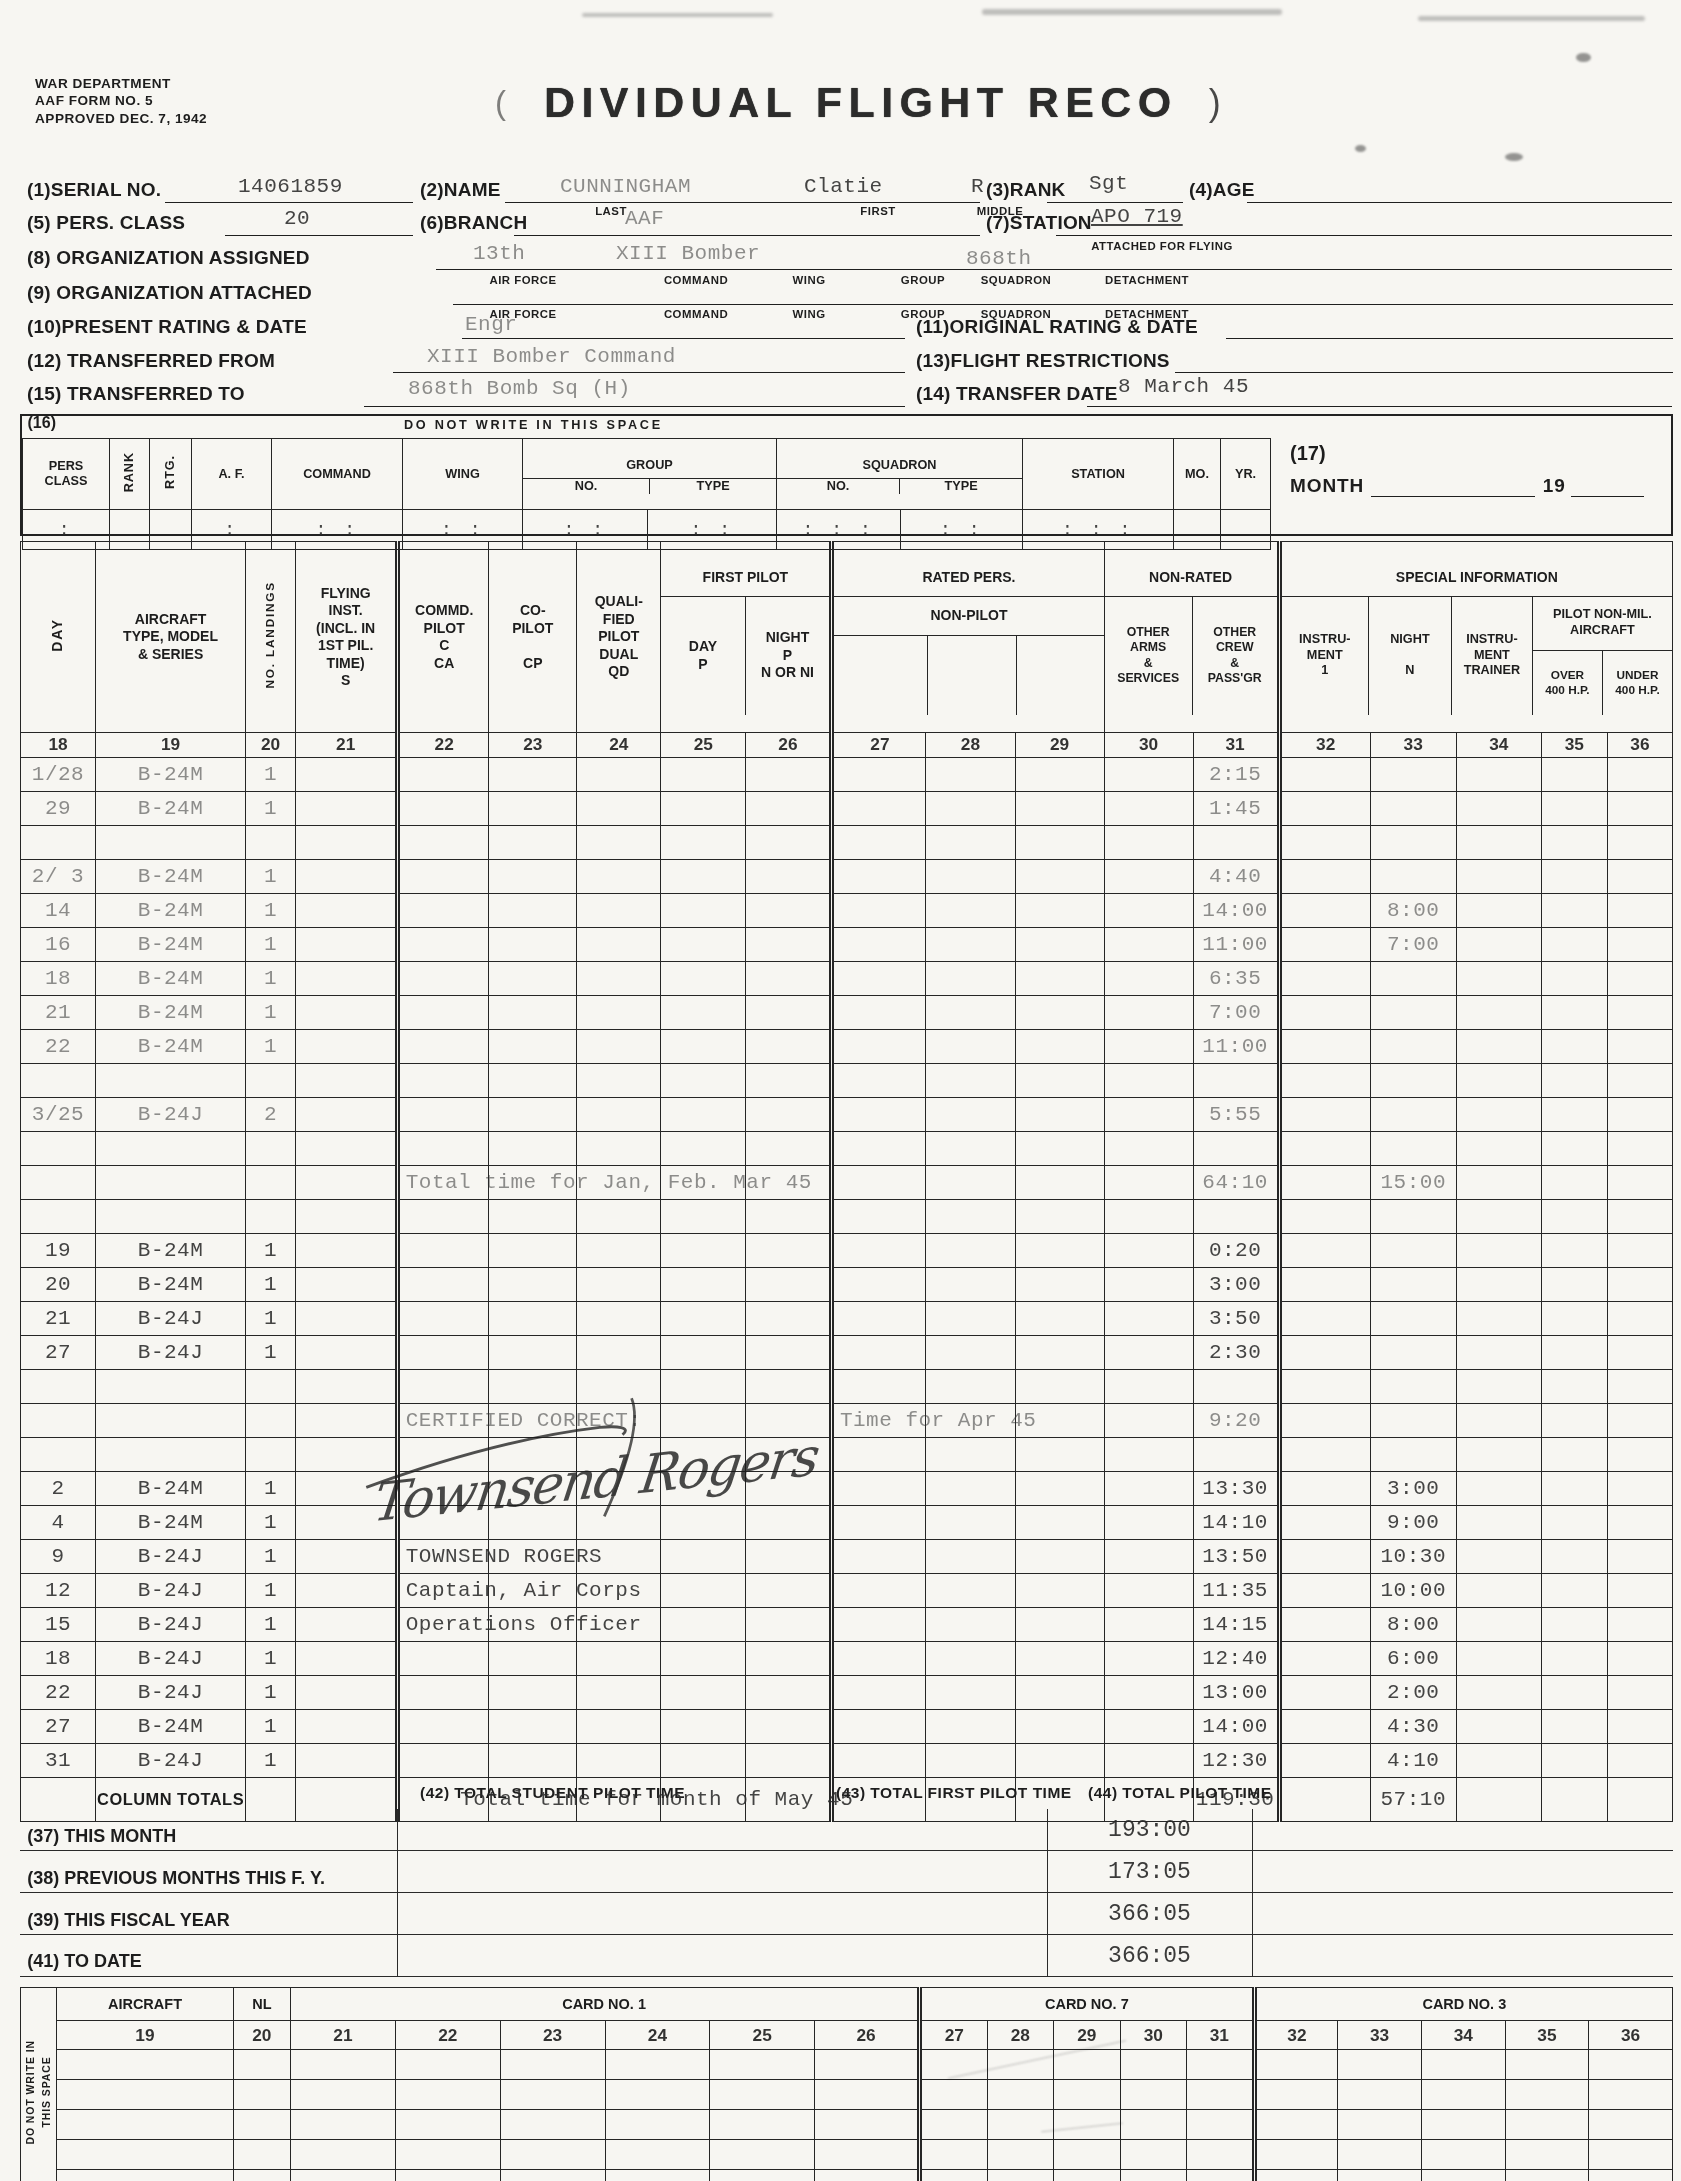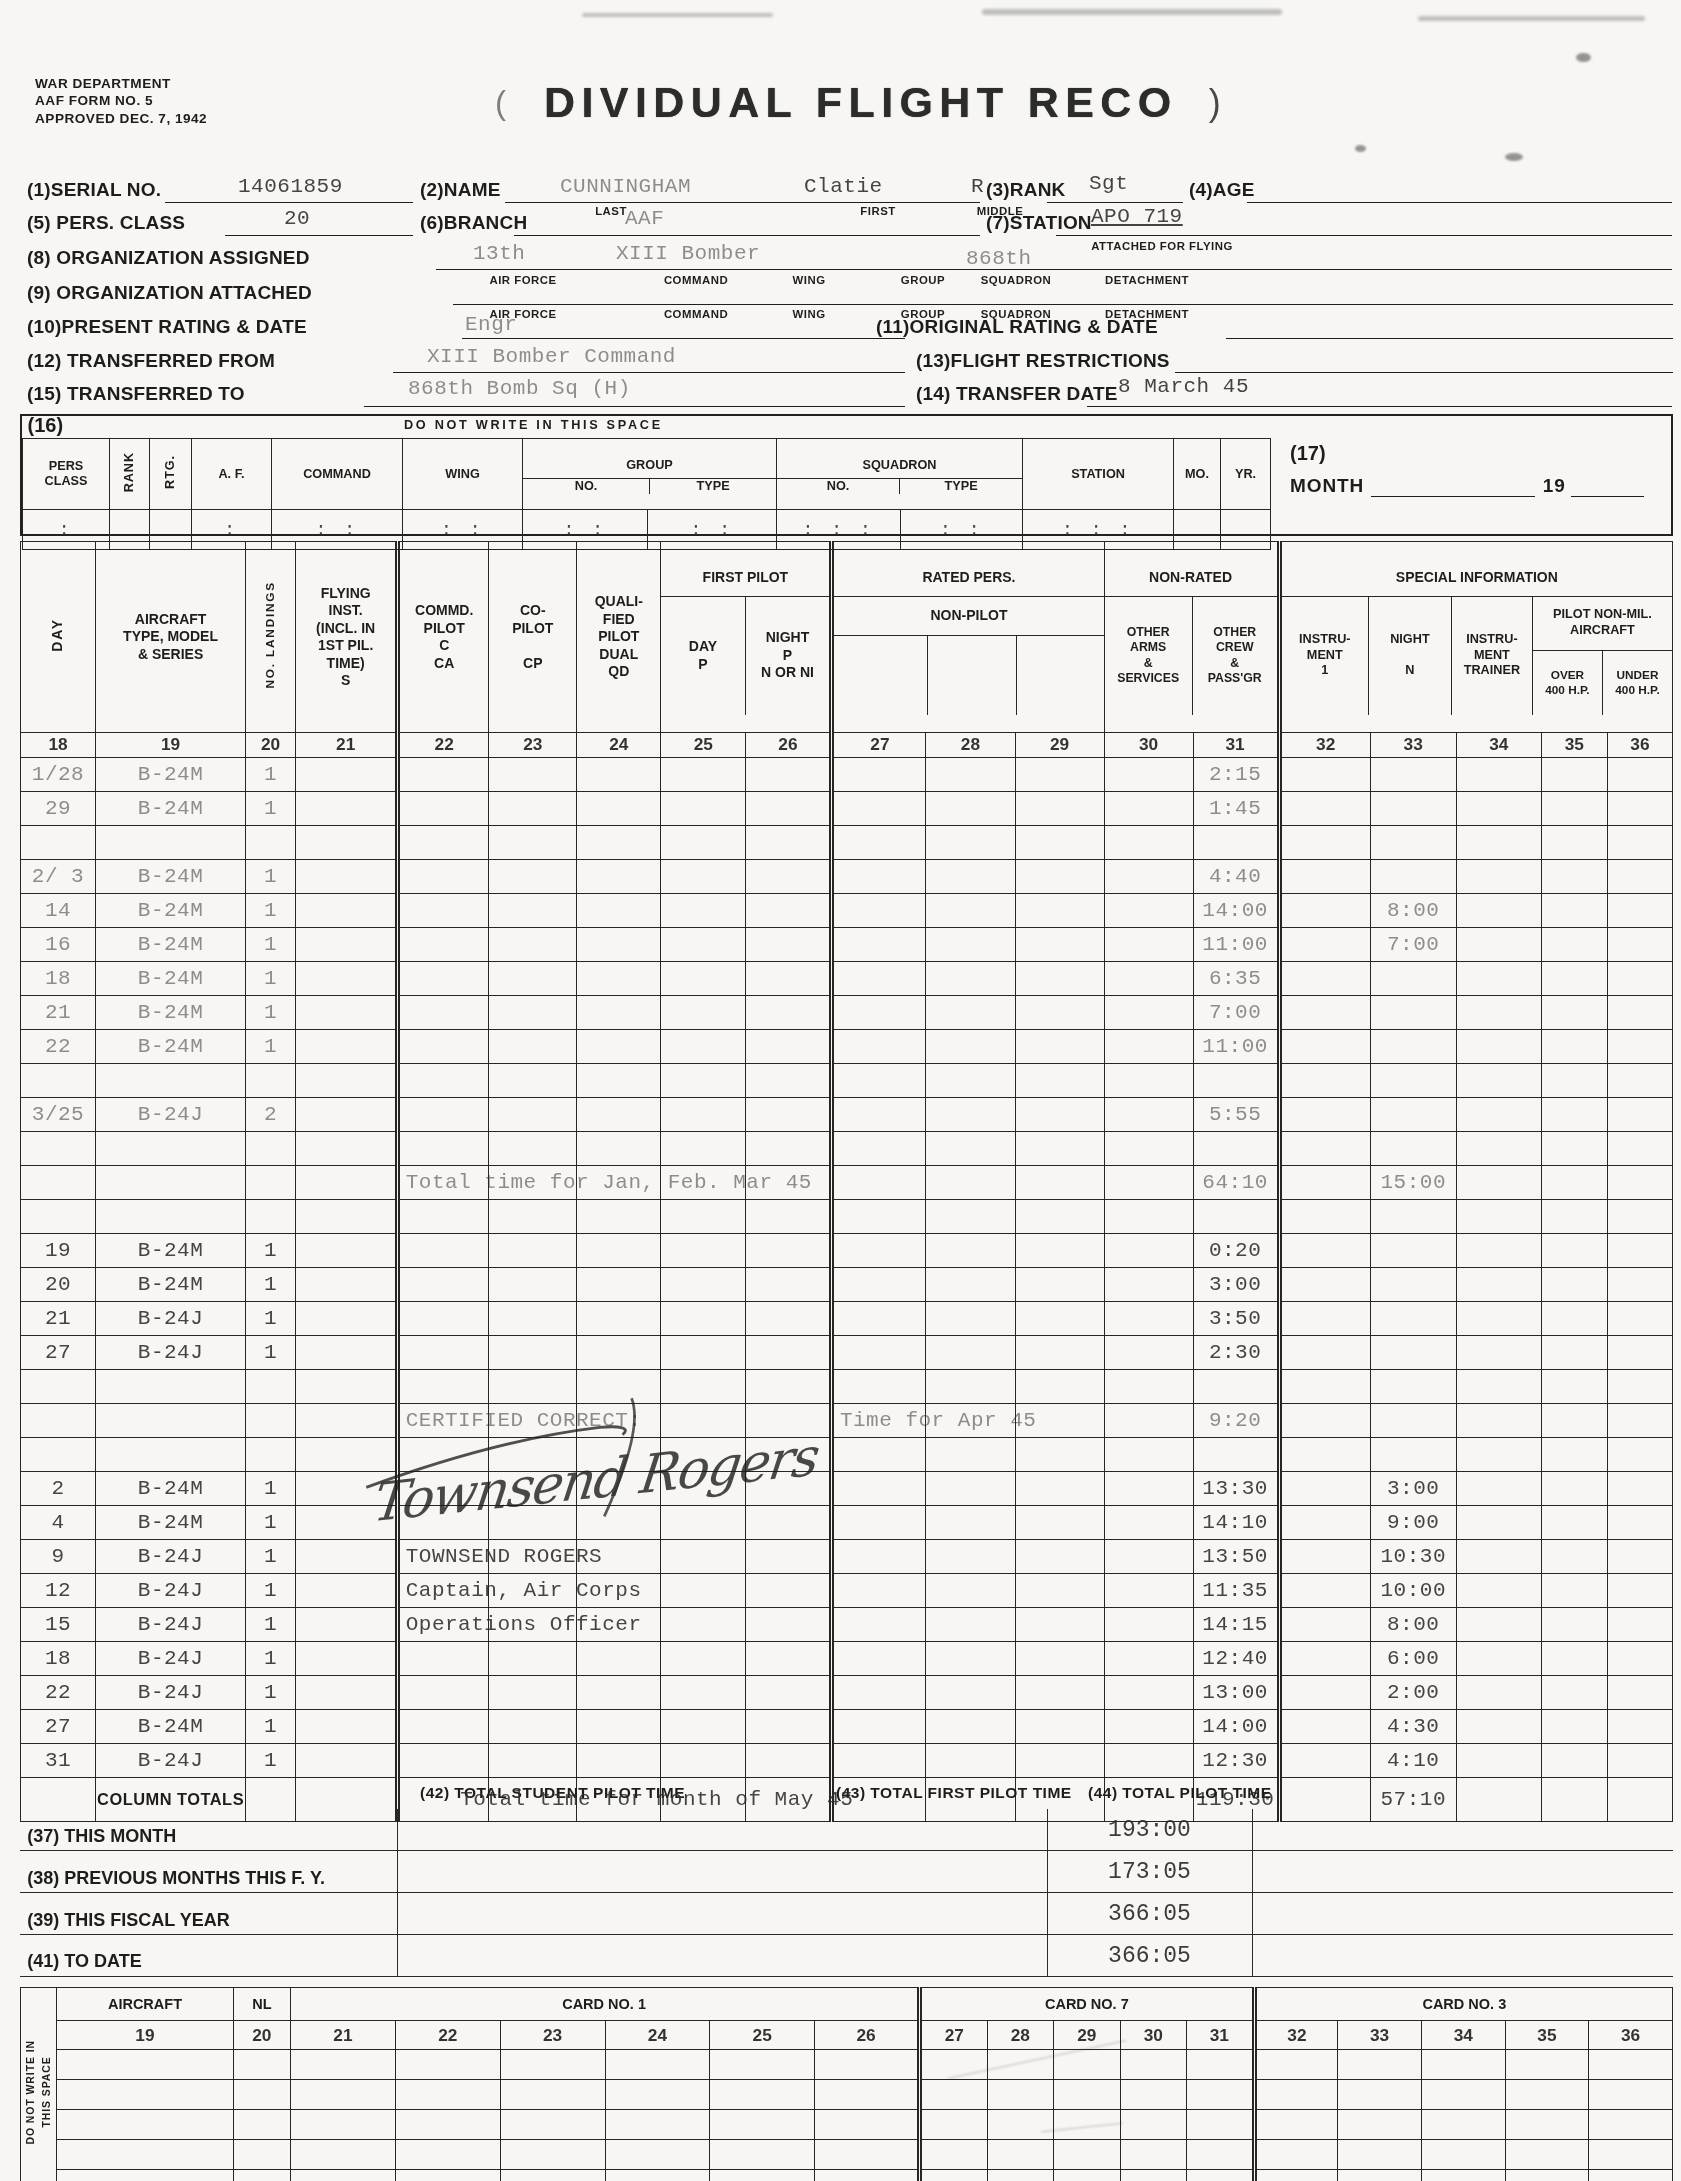--- a/index.html
+++ b/index.html
@@ -17,21 +17,21 @@
   .title-suffix{font-size:36px;opacity:.8;margin-left:31px;margin-top:3.6px;}
   
   .flabel{position:absolute;font-size:19px;font-weight:bold;letter-spacing:0.2px;white-space:nowrap;}
   .fline{position:absolute;border-bottom:1.8px solid #1f1f1f;height:0;}
   .fsub{position:absolute;font-size:11.4px;font-weight:bold;letter-spacing:0.5px;transform:translateX(-50%);white-space:nowrap;}
   .typed{font-family:"Liberation Mono",monospace;font-size:21px;color:#2c2c2c;opacity:.88;letter-spacing:0.5px;white-space:nowrap;}
   .fval{position:absolute;}
   .faint{opacity:.52;filter:blur(0.3px);}
   
   .box16{position:absolute;left:20px;top:414px;width:1649px;height:118px;border:2.3px solid #222;}
-  .b16-label{position:absolute;left:5.5px;top:-1.8px;font-size:20px;font-weight:bold;}
+  .b16-label{position:absolute;left:5.5px;top:-1.8px;font-size:16px;font-weight:bold;}
   .b16-note{position:absolute;left:382px;top:1.8px;font-size:12.7px;font-weight:bold;letter-spacing:2.7px;}
   .b16t{position:absolute;left:0;top:22px;width:1248px;height:96px;border-collapse:collapse;table-layout:fixed;}
   .b16t th,.b16t td{border:1.8px solid #262626;padding:0;}
   .b16t th{font-size:12.7px;font-weight:bold;text-align:center;vertical-align:middle;white-space:pre-line;line-height:1.2;}
   .b16t .vert{writing-mode:vertical-rl;transform:rotate(180deg);letter-spacing:0.9px;margin:auto;}
   .b16t tr.hrow{height:55px;}
   .b16t tr.crow{height:40px;}
   .grp2{display:flex;flex-direction:column;height:100%;}
   .grp2 .g-top{flex:0 0 23.6px;display:flex;align-items:center;justify-content:center;border-bottom:1.8px solid #262626;}
   .grp2 .g-cols{flex:1;display:flex;}
@@ -166,21 +166,21 @@
     <span class="fsub" style="left:523px;top:308px;">AIR FORCE</span>
     <span class="fsub" style="left:696px;top:308px;">COMMAND</span>
     <span class="fsub" style="left:809px;top:308px;">WING</span>
     <span class="fsub" style="left:923px;top:308px;">GROUP</span>
     <span class="fsub" style="left:1016px;top:308px;">SQUADRON</span>
     <span class="fsub" style="left:1147px;top:308px;">DETACHMENT</span>
 
     <span class="flabel" style="left:27px;top:316px;">(10)PRESENT RATING &amp; DATE</span>
     <div class="fline" style="left:462px;top:338px;width:443px;"></div>
     <span class="typed fval faint" style="left:465px;top:313px;">Engr</span>
-    <span class="flabel" style="left:876px;top:316px;">(11)ORIGINAL RATING &amp; DATE</span>
+    <span class="flabel" style="left:916px;top:316px;">(11)ORIGINAL RATING &amp; DATE</span>
     <div class="fline" style="left:1226px;top:338px;width:447px;"></div>
 
     <span class="flabel" style="left:27px;top:350px;">(12) TRANSFERRED FROM</span>
     <div class="fline" style="left:393px;top:372px;width:512px;"></div>
     <span class="typed fval faint" style="left:427px;top:345px;">XIII Bomber Command</span>
     <span class="flabel" style="left:916px;top:350px;">(13)FLIGHT RESTRICTIONS</span>
     <div class="fline" style="left:1175px;top:372px;width:498px;"></div>
 
     <span class="flabel" style="left:27px;top:383px;">(15) TRANSFERRED TO</span>
     <div class="fline" style="left:364px;top:406px;width:541px;"></div>

